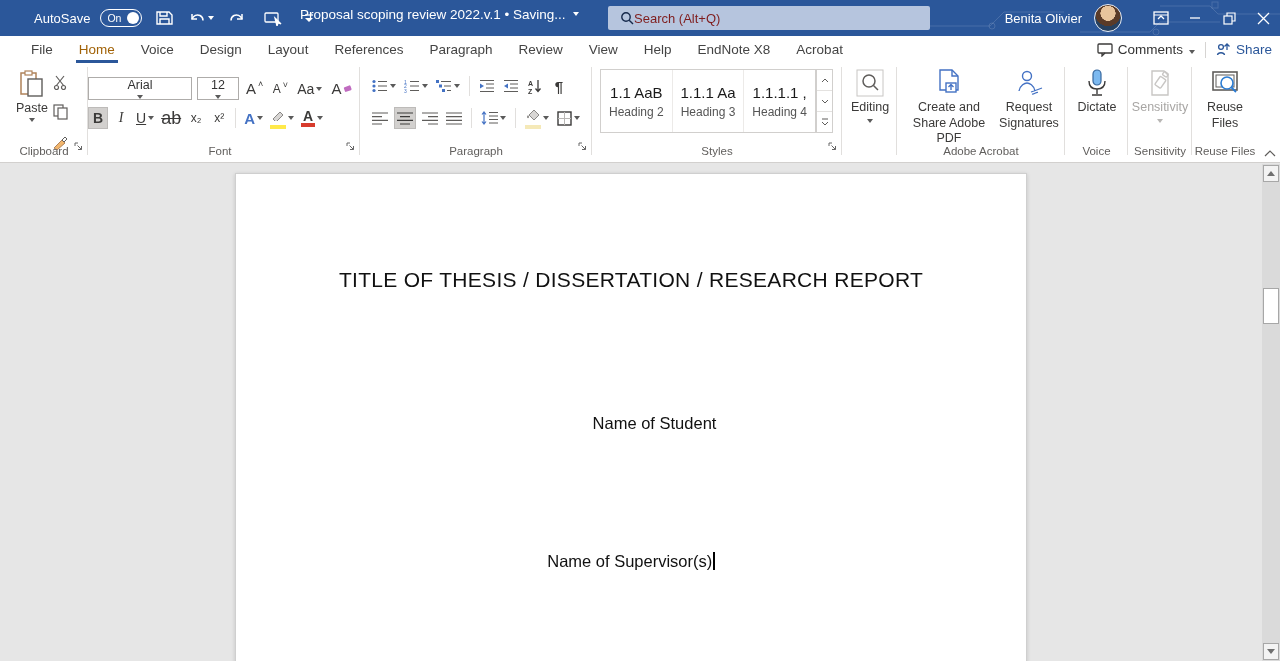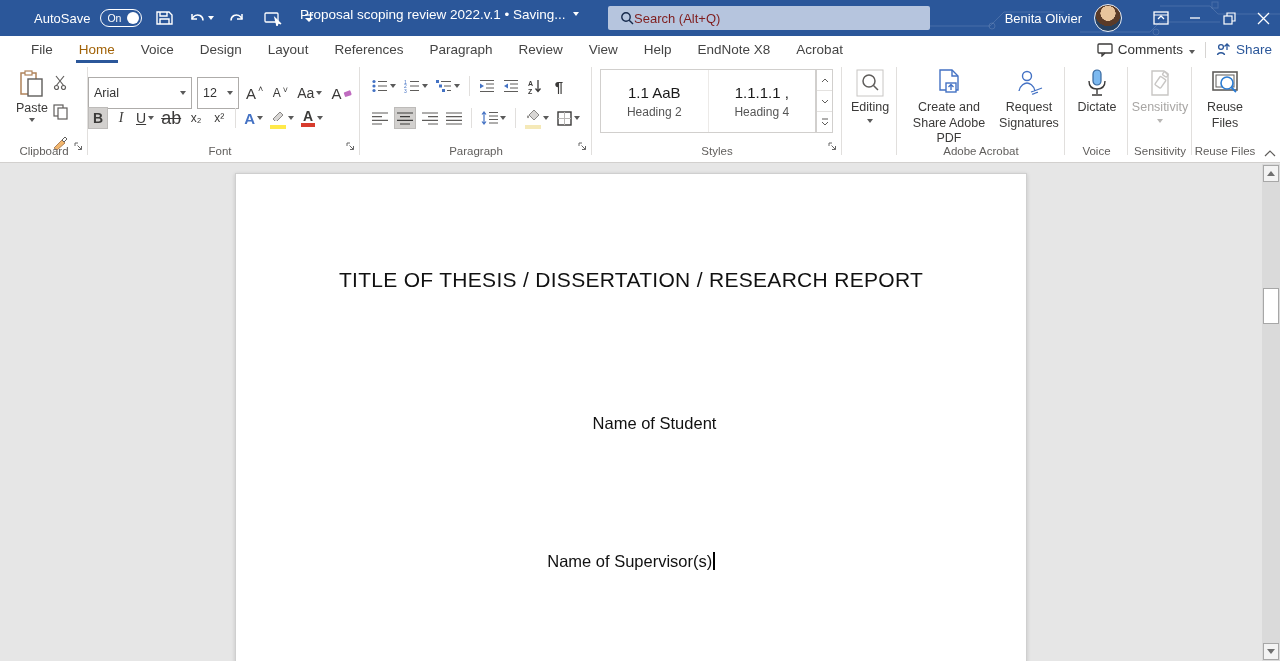--- a/index.html
+++ b/index.html
@@ -40,21 +40,21 @@
 
   
   .ribbon { position:absolute; left:0; top:63px; width:1280px; height:100px; background:#fff; border-bottom:1px solid #d2d0ce; }
   .group { position:absolute; top:0; height:96px; }
   .grp-label { position:absolute; bottom:2px; left:0; right:0; text-align:center; font-size:11.5px; color:#605e5c; }
   .vsep { position:absolute; top:4px; width:1px; height:88px; background:#e1dfdd; }
   .launcher { position:absolute; bottom:3px; right:4px; cursor:pointer; }
   .icon-btn { display:flex; align-items:center; justify-content:center; gap:2px; height:22px; min-width:20px; padding:0 2px; color:#3b3a39; }
   .icon-btn.on { background:#d2d0ce; border:1px solid #bdbbb9; }
   .glyph { font-size:14px; color:#3b3a39; }
-  .combo { display:flex; align-items:center; justify-content:space-between; height:32px; background:#fff; border:1px solid #aeacaa; padding:0 5px; font-size:12.5px; color:#333; cursor:pointer; }
+  .combo { display:flex; align-items:center; justify-content:space-between; height:23px; background:#fff; border:1px solid #aeacaa; padding:0 5px; font-size:12.5px; color:#333; cursor:pointer;flex-direction:column; }
 
   .clipboard-grp { left:0; width:88px; }
   .paste-big { position:absolute; left:12px; top:7px; width:40px; display:flex; flex-direction:column; align-items:center; gap:3px; font-size:12.5px; color:#3b3a39; }
   .clip-col { position:absolute; left:50px; top:8px; display:flex; flex-direction:column; gap:8px; }
 
   .font-grp { left:80px; width:280px; }
   .font-row1 { position:absolute; left:8px; top:14px; display:flex; align-items:center; gap:5px; }
   .font-row2 { position:absolute; left:8px; top:44px; display:flex; align-items:center; gap:3px; }
   .b { font-weight:700; } .i { font-style:italic; font-family:"Liberation Serif", serif; } .u { text-decoration:underline; }
   .strike { text-decoration:line-through; font-size:18px; }
@@ -471,20 +471,24 @@
       </button>
       <span class="vsep" style="right:0"></span>
     </div>
 
     <div class="group styles-grp">
       <div class="style-box">
         <div class="style-item">
           <span class="style-prev">1.1 AaB</span>
           <span class="style-name">Heading 2</span>
         </div>
+        <div class="style-item">
+          <span class="style-prev">1.1.1 Aa</span>
+          <span class="style-name">Heading 3</span>
+        </div>
         <div class="style-item" style="border-right:none">
           <span class="style-prev">1.1.1.1 ,</span>
           <span class="style-name">Heading 4</span>
         </div>
       </div>
       <div class="style-arrows">
         <button>
             <svg width="8" height="5" viewBox="0 0 8 5">
               <path d="M1 4l3-3 3 3" fill="none" stroke="#5f5d5b"></path>
             </svg>

